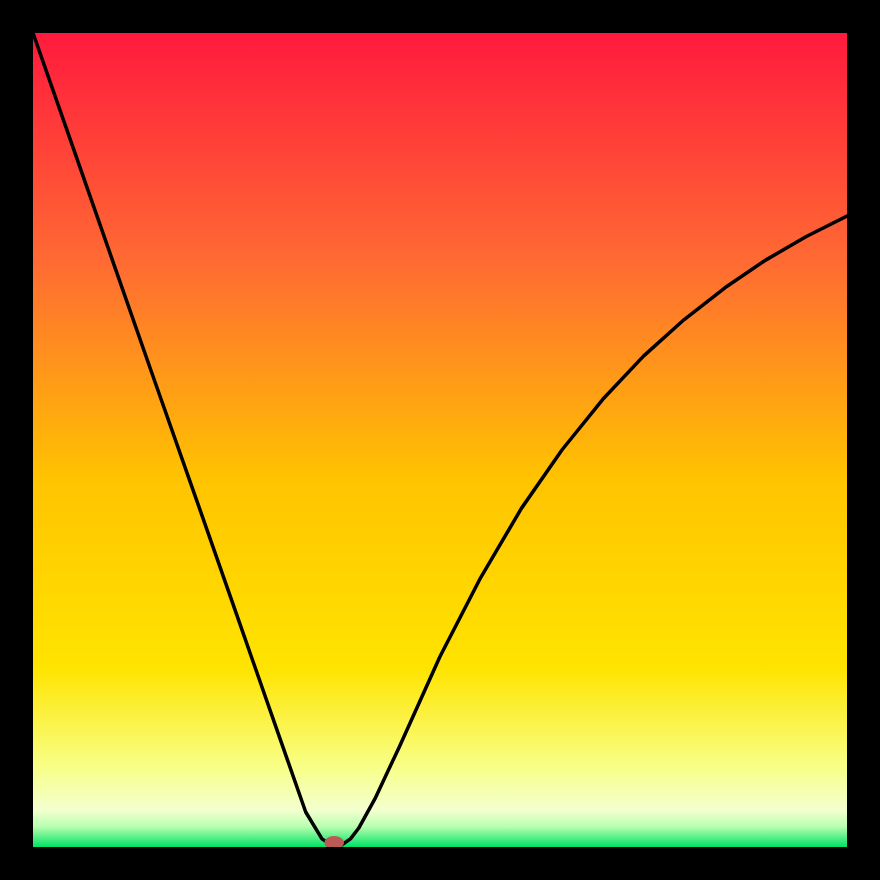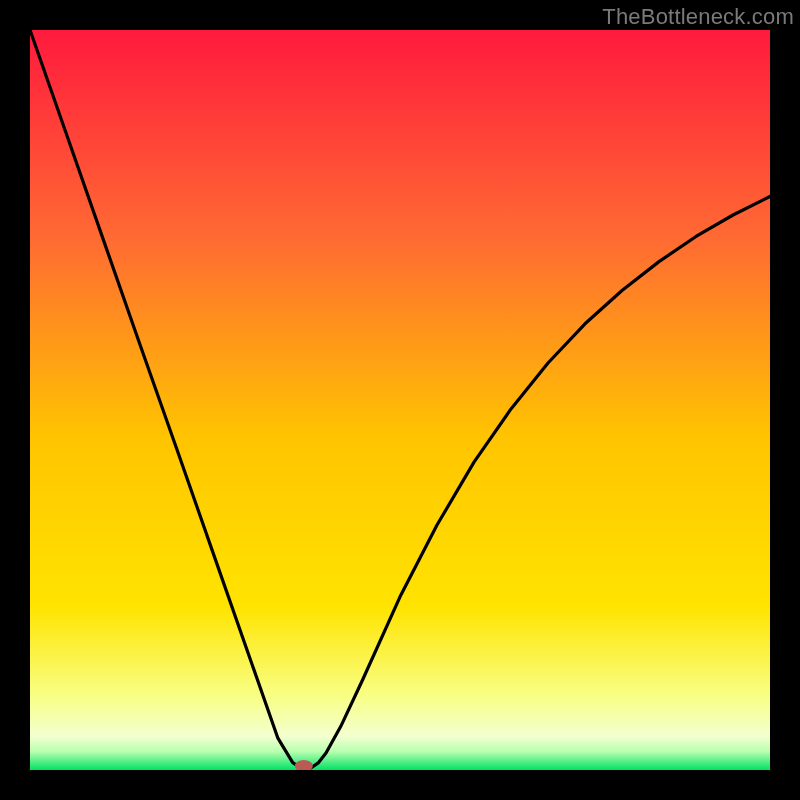--- a/index.html
+++ b/index.html
@@ -36,21 +36,20 @@
     letter-spacing: 0.2px;
     font-weight: 500;
   }
   svg { display: block; }
 </style>
 </head>
 <body>
 
 <div class="frame">
 
-  <div class="watermark">TheBottleneck.com</div>
 
   <div class="plot">
     <svg width="740" height="740" viewBox="0 0 740 740" preserveAspectRatio="none">
       <defs>
         <linearGradient id="bg-grad" x1="0" y1="0" x2="0" y2="1">
           <stop offset="0%" stop-color="#ff1a3d"></stop>
           <stop offset="28%" stop-color="#ff6a33"></stop>
           <stop offset="55%" stop-color="#ffc400"></stop>
           <stop offset="78%" stop-color="#ffe400"></stop>
           <stop offset="90%" stop-color="#f8ff85"></stop>

